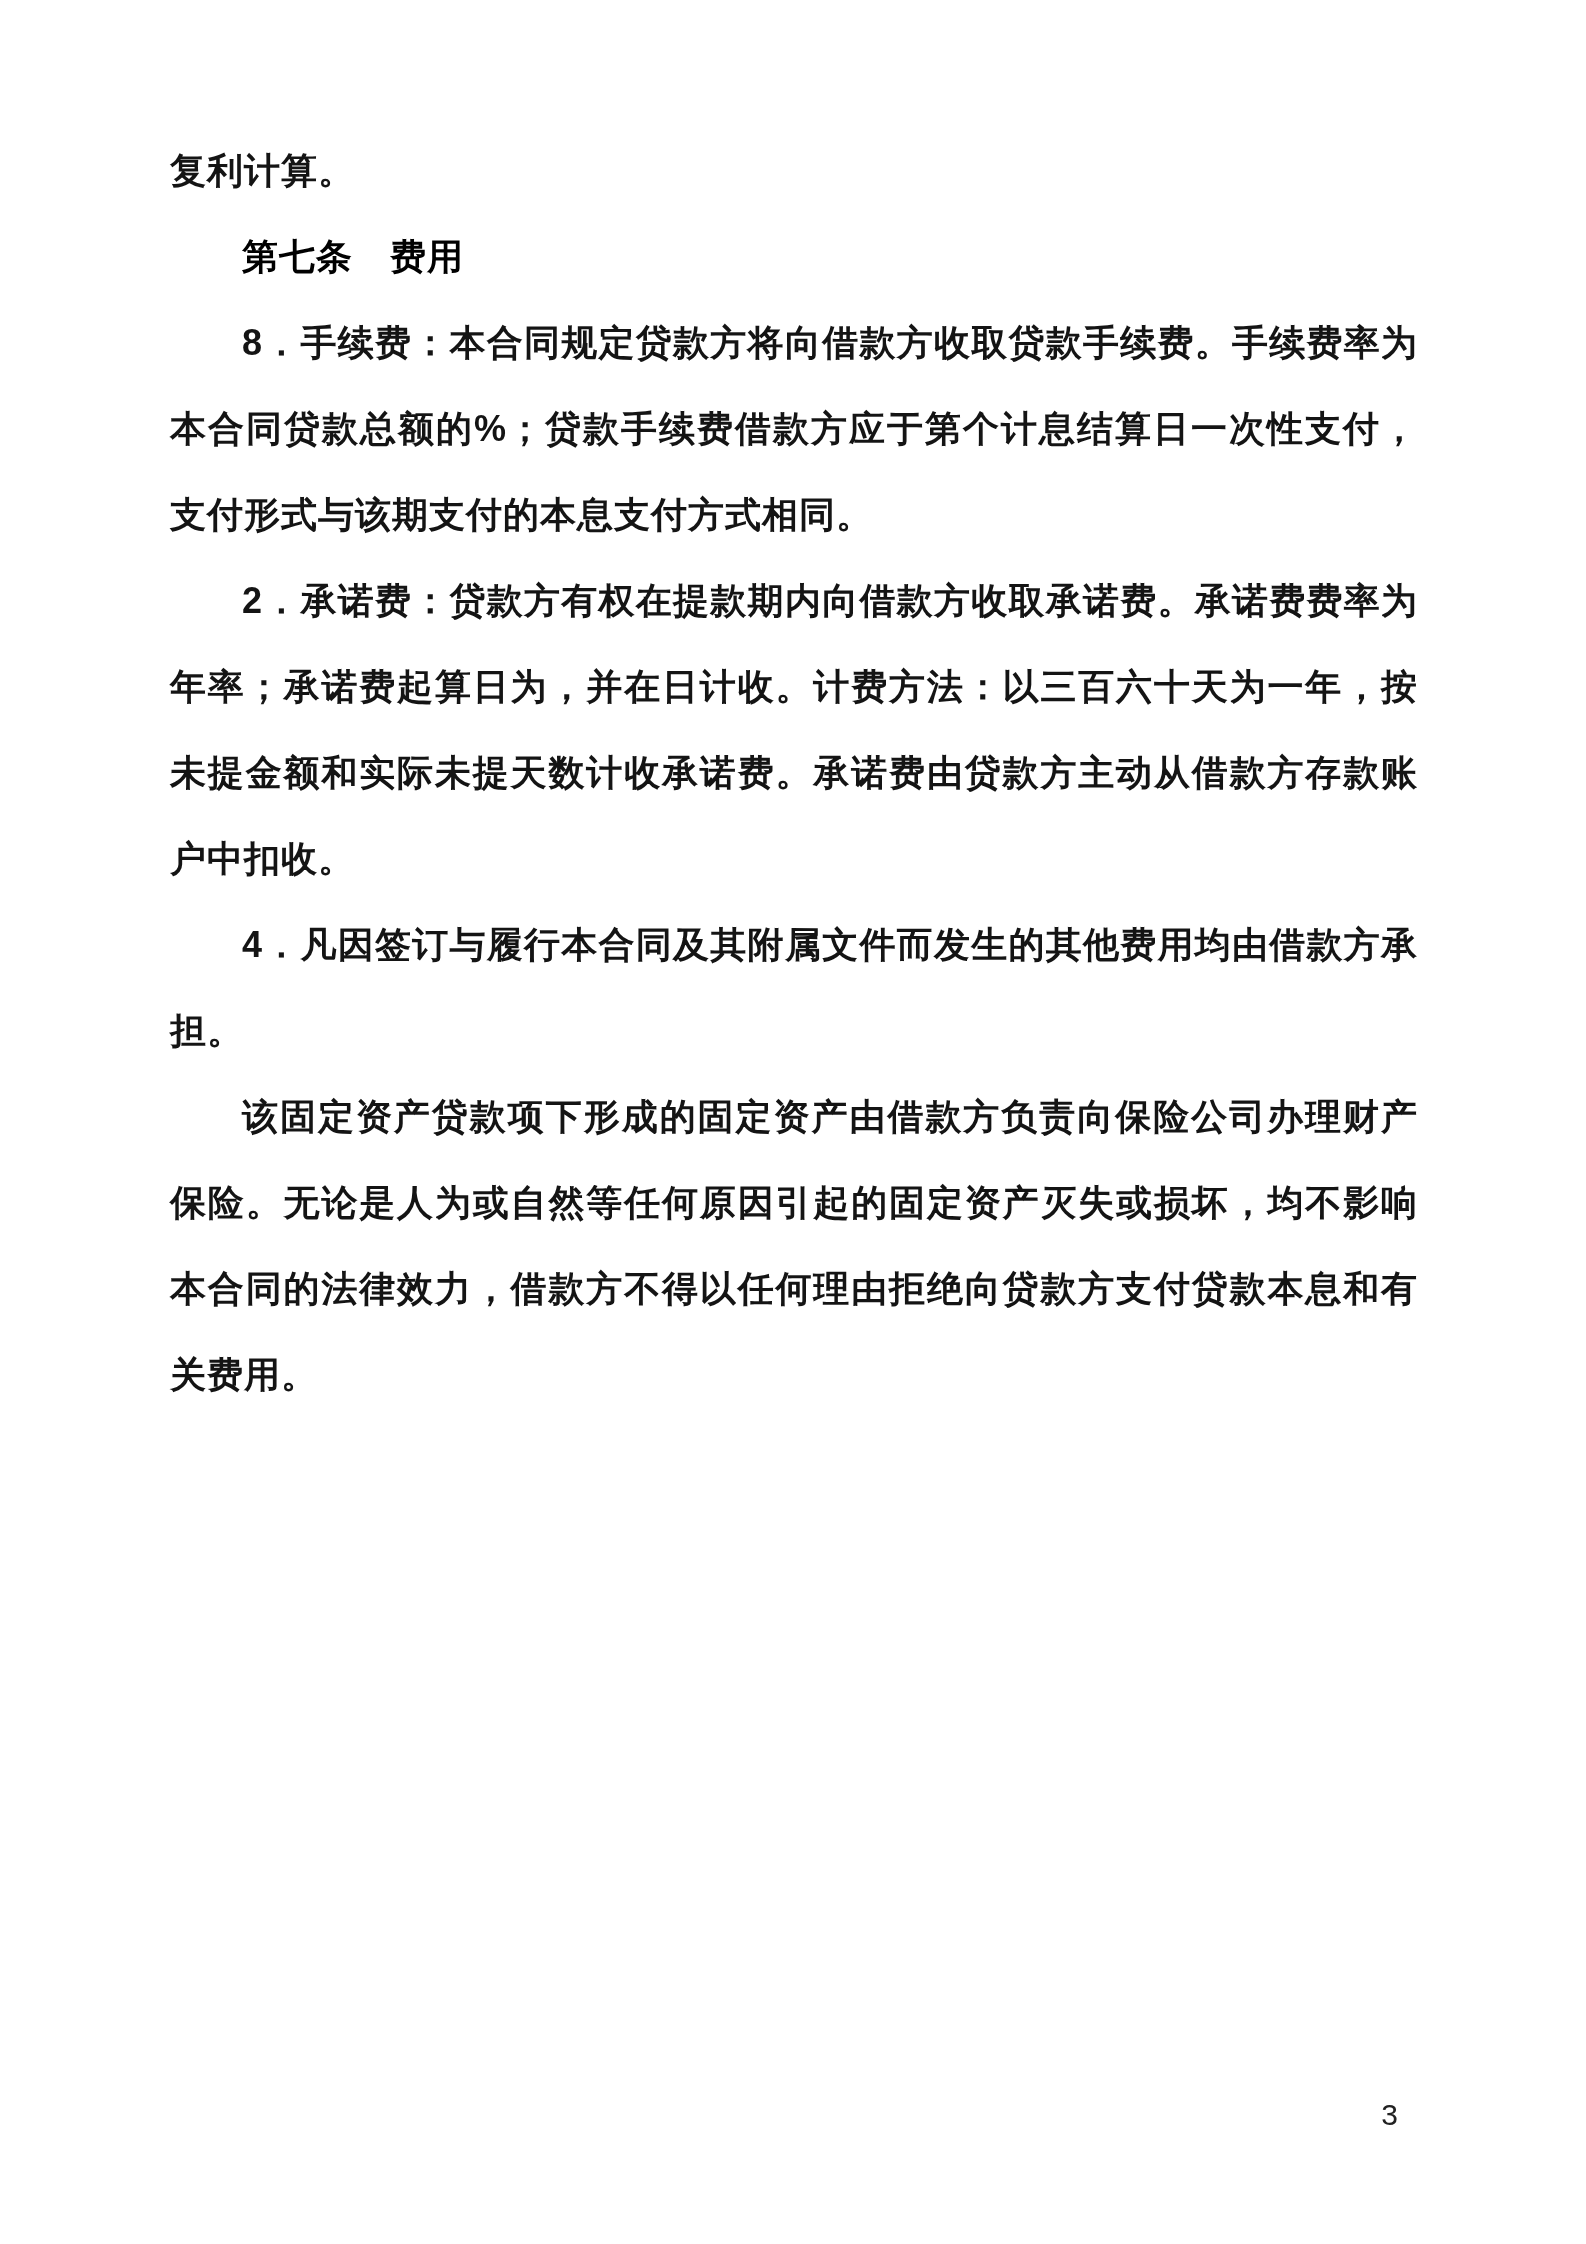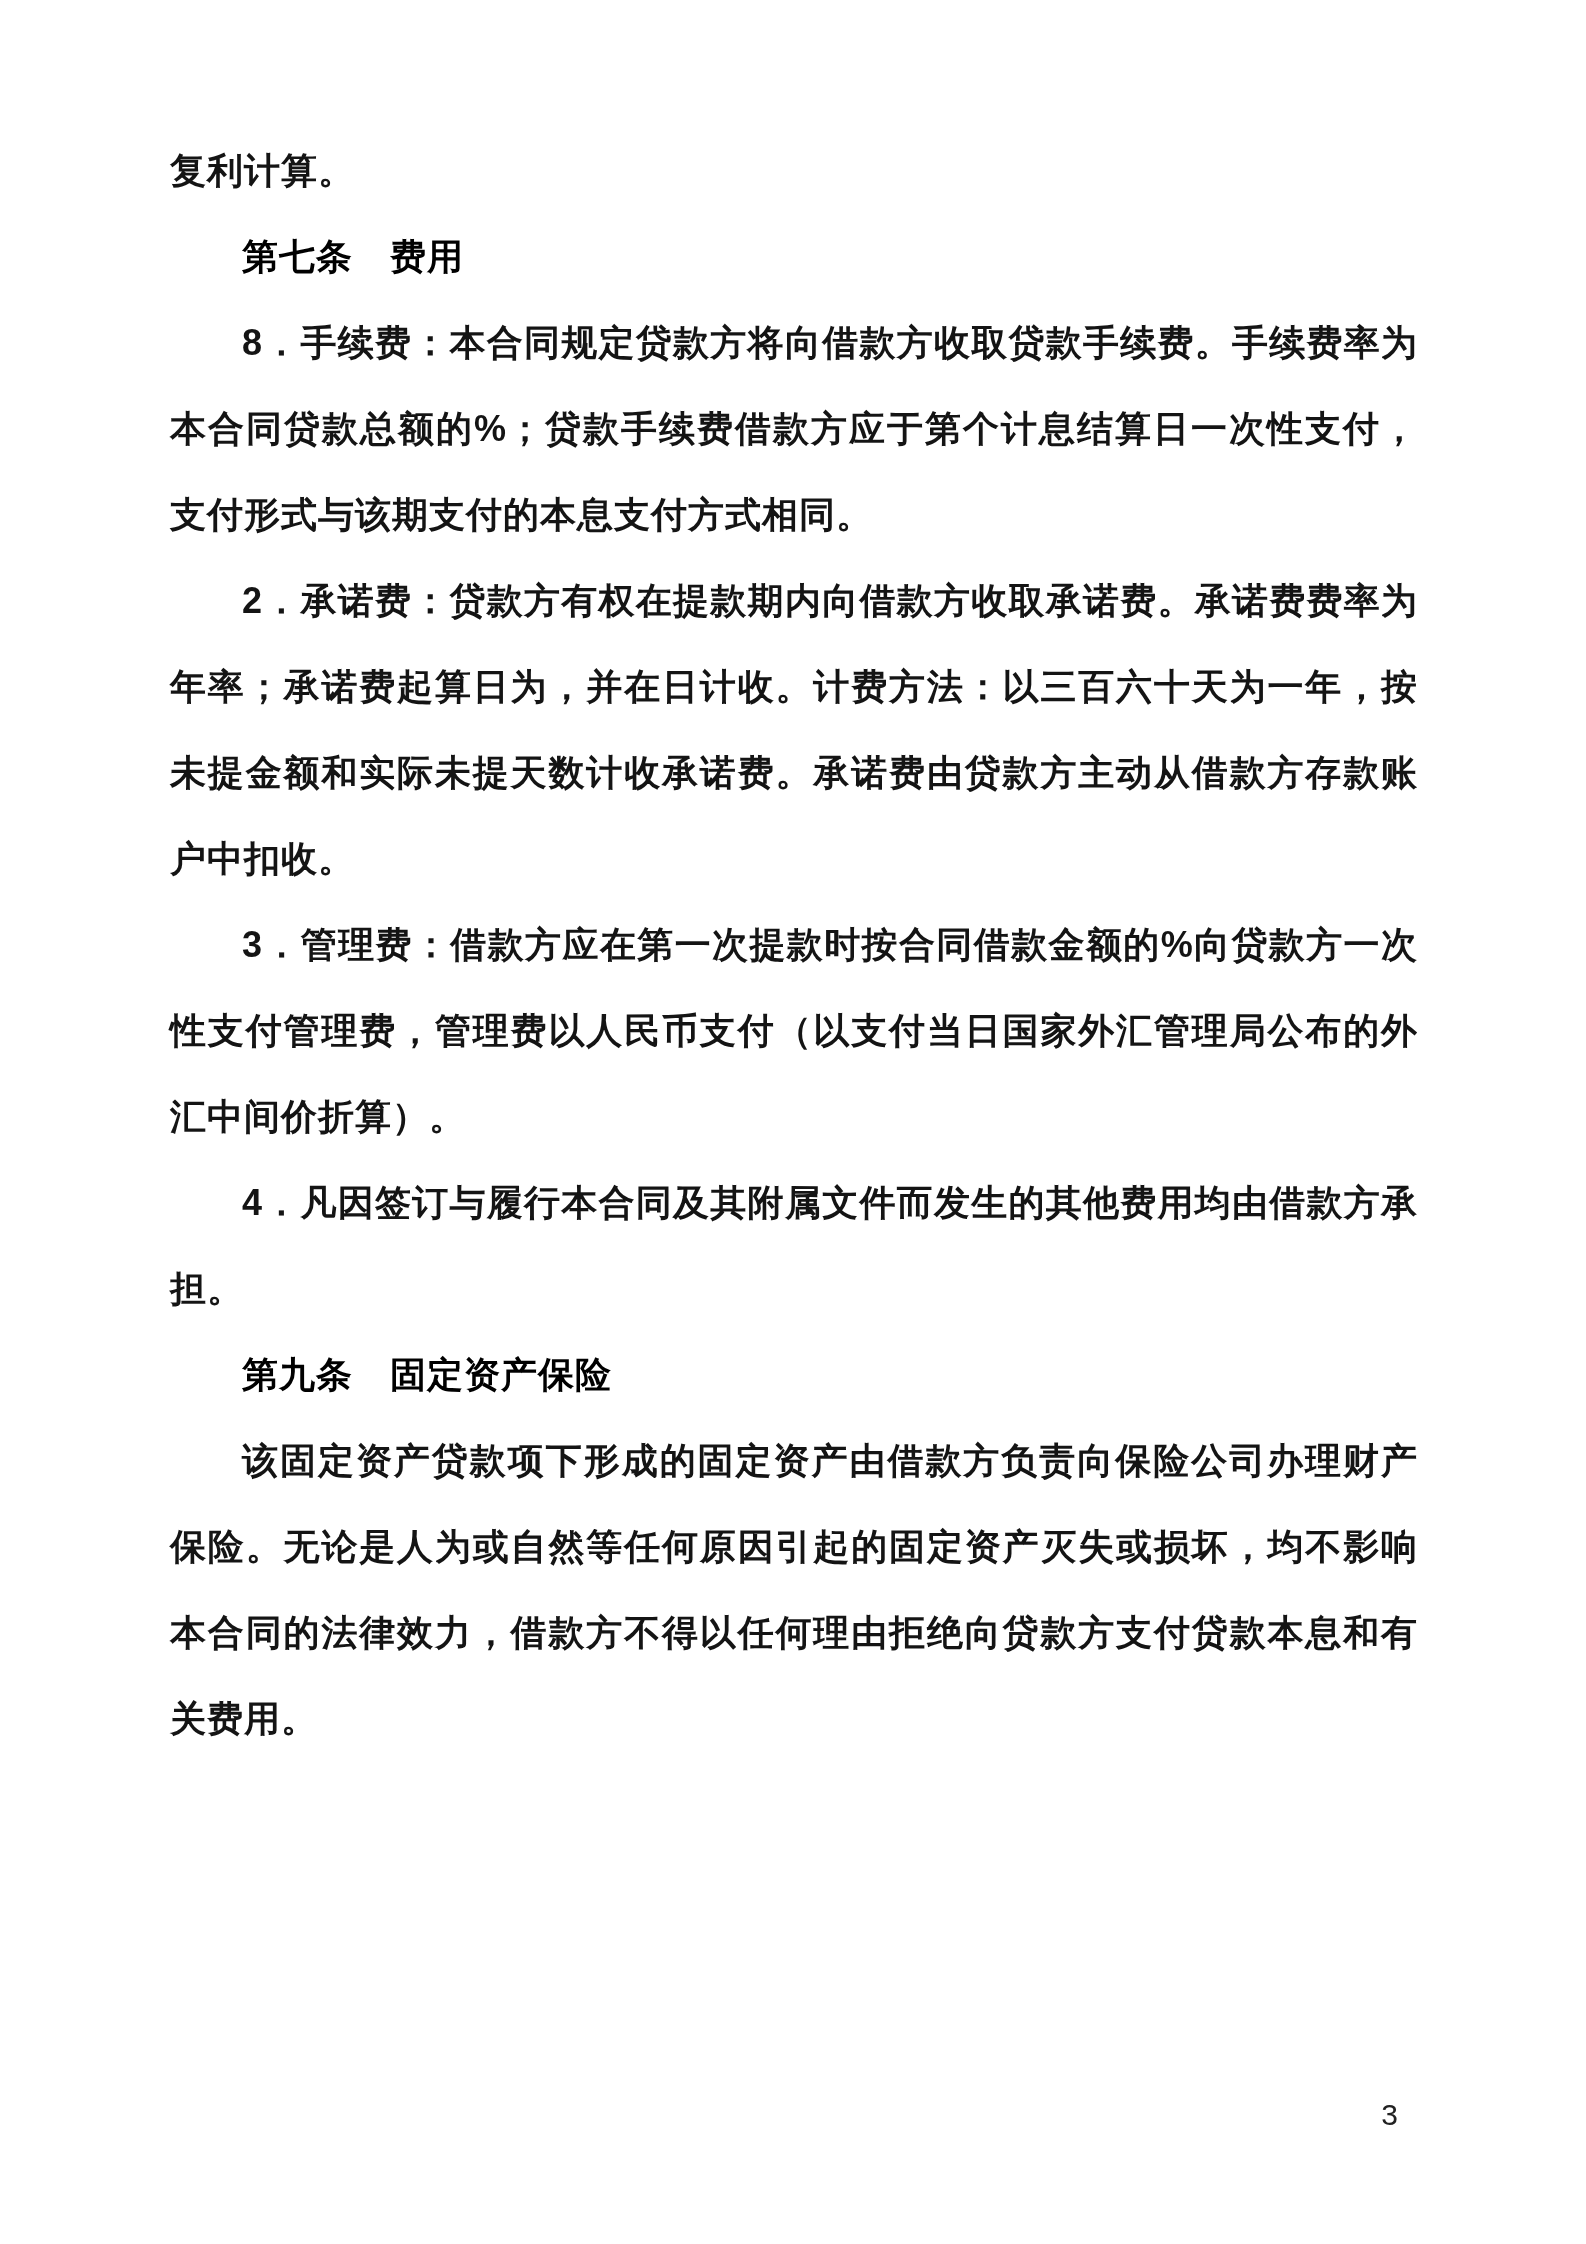--- a/index.html
+++ b/index.html
@@ -63,26 +63,24 @@
   <div class="content">
 
     <p class="para">复利计算。</p>
 
     <p class="para heading">第七条　费用</p>
 
     <p class="para indent">8．手续费：本合同规定贷款方将向借款方收取贷款手续费。手续费率为本合同贷款总额的%；贷款手续费借款方应于第个计息结算日一次性支付，支付形式与该期支付的本息支付方式相同。</p>
 
     <p class="para indent">2．承诺费：贷款方有权在提款期内向借款方收取承诺费。承诺费费率为年率；承诺费起算日为，并在日计收。计费方法：以三百六十天为一年，按未提金额和实际未提天数计收承诺费。承诺费由贷款方主动从借款方存款账户中扣收。</p>
 
-    <p class="para indent">3．管理费：借款方应在第一次提款时按合同借款金额的%向贷款方一次性支付管理费，管理费以人民币支付（以支付当日国家外汇管理局公布的外汇中间价折算）。</p>
 
     <p class="para indent">4．凡因签订与履行本合同及其附属文件而发生的其他费用均由借款方承担。</p>
 
 
 
-    <p class="para heading">第九条　固定资产保险</p>
 
     <p class="para indent">该固定资产贷款项下形成的固定资产由借款方负责向保险公司办理财产保险。无论是人为或自然等任何原因引起的固定资产灭失或损坏，均不影响本合同的法律效力，借款方不得以任何理由拒绝向贷款方支付贷款本息和有关费用。</p>
 
   </div>
 
   <div class="page-number">3</div>
 </div>
 
 </body></html>

